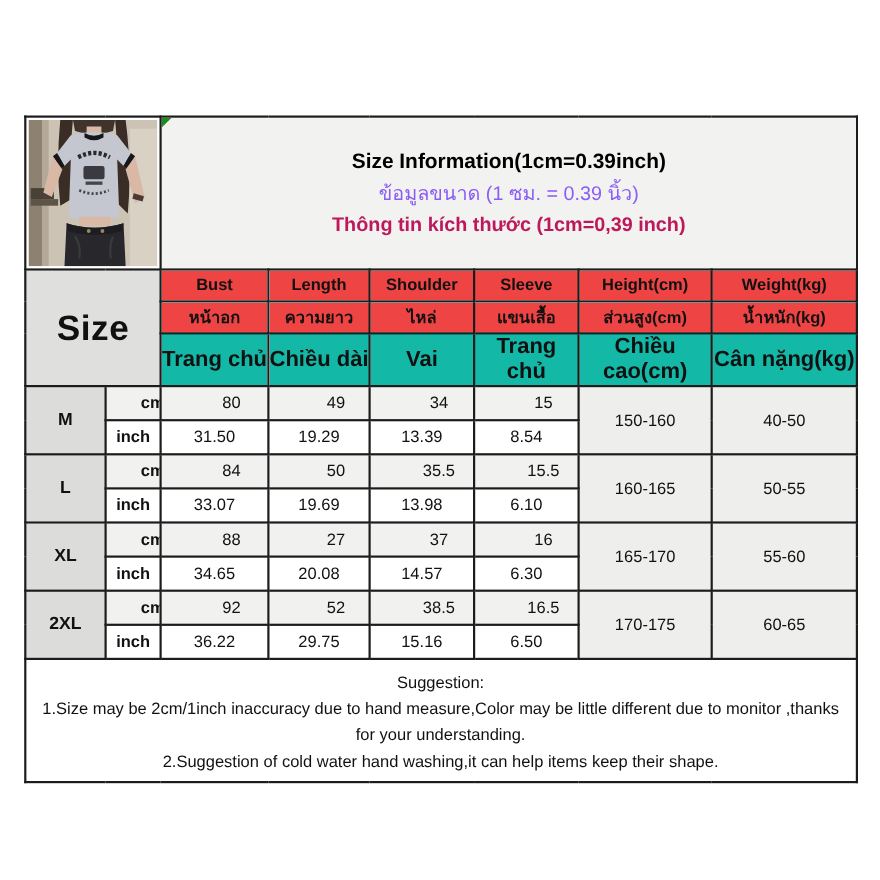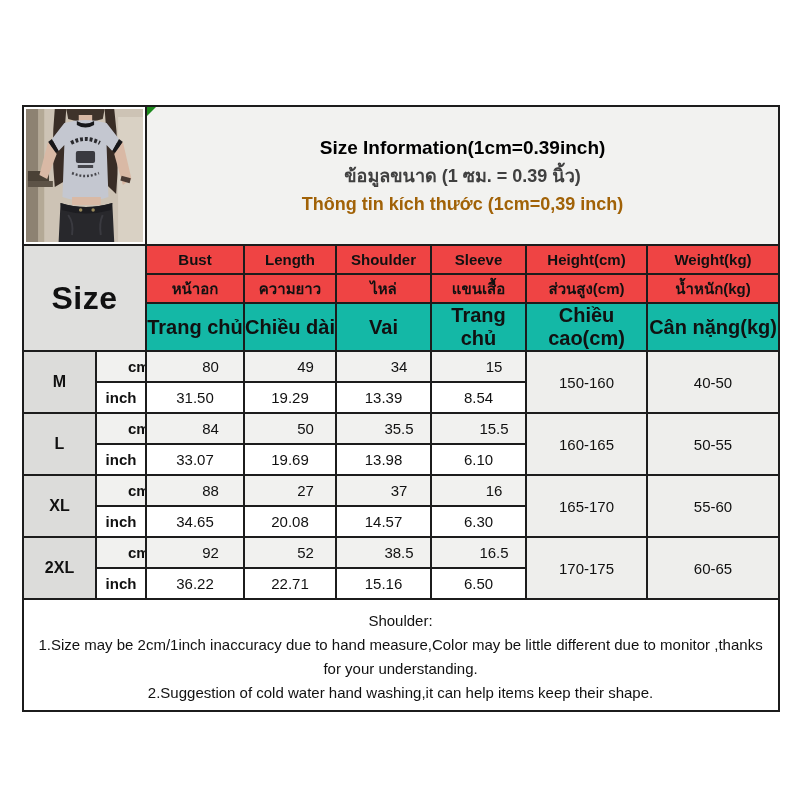--- a/index.html
+++ b/index.html
@@ -37,22 +37,22 @@
 
   td.photo-cell { background: #fff; padding: 2px; }
   td.photo-cell svg { display: block; width: 100%; height: 133px; }
 
   td.title-cell { background: #f2f2f0; position: relative; }
   .corner-flag {
     position: absolute; left: 0; top: 0; width: 0; height: 0;
     border-top: 9px solid #1d8a1d; border-right: 9px solid transparent;
   }
   .title-l1 { font-size: 19px; font-weight: bold; color: #000; line-height: 28px; }
-  .title-l2 { font-size: 18px; font-weight: bold; color: #404040; line-height: 28px; }
-  .title-l3 { font-size: 18px; font-weight: bold; color: #a16207; line-height: 28px; }
+  .title-l2 { font-size: 18px; font-weight: normal; color: #8b5cf6; line-height: 28px; }
+  .title-l3 { font-size: 18px; font-weight: bold; color: #be185d; line-height: 28px; }
 
   td.corner-size {
     background: #dfdfdd; font-size: 32px; font-weight: bold; letter-spacing: 0.5px;
   }
   td.head { background: #ef4444; font-weight: bold; font-size: 15px; }
   td.head-vi { background: #14b8a6; font-weight: bold; font-size: 20px; }
   td.size-label { background: #dcdcda; font-weight: bold; font-size: 16px; }
   td.unit { font-weight: bold; font-size: 15px; }
   td.val { font-weight: normal; font-size: 15px; }
   tr.shaded td.val, tr.shaded td.unit { background: #f1f1ef; padding-left: 31px; }
@@ -217,27 +217,27 @@
       <td class="val">92</td>
       <td class="val">52</td>
       <td class="val">38.5</td>
       <td class="val">16.5</td>
       <td class="range" rowspan="2">170-175</td>
       <td class="range" rowspan="2">60-65</td>
     </tr>
     <tr class="r-data plain">
       <td class="unit">inch</td>
       <td class="val">36.22</td>
-      <td class="val">22.71</td>
+      <td class="val">29.75</td>
       <td class="val">15.16</td>
       <td class="val">6.50</td>
     </tr>
 
     <tr class="r-note">
       <td class="note-cell" colspan="8">
-        <div>Shoulder:</div>
+        <div>Suggestion:</div>
         <div>1.Size may be 2cm/1inch inaccuracy due to hand measure,Color may be little different due to monitor ,thanks for your understanding.</div>
         <div>2.Suggestion of cold water hand washing,it can help items keep their shape.</div>
       </td>
     </tr>
   </tbody>
     </table>
 </div>
 
 </body></html>

